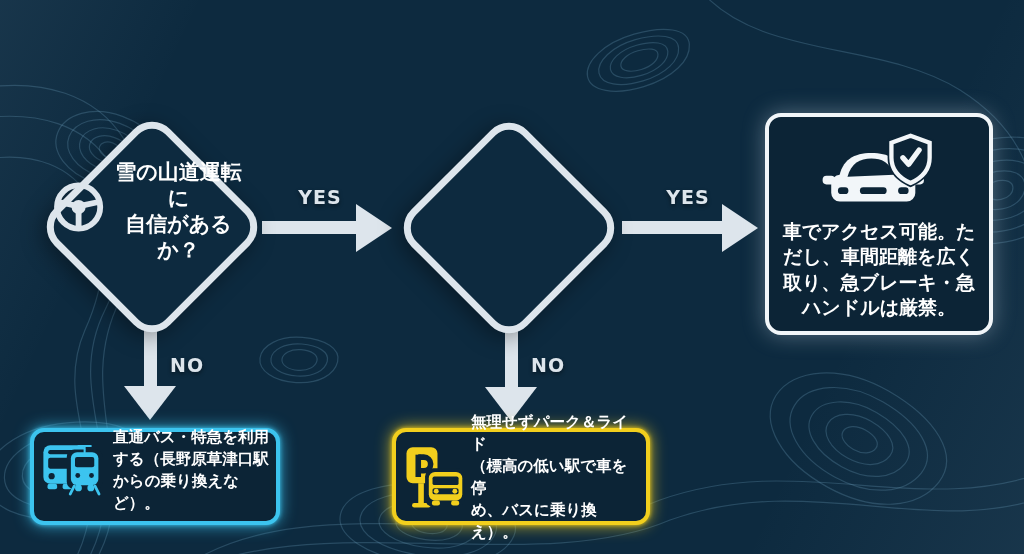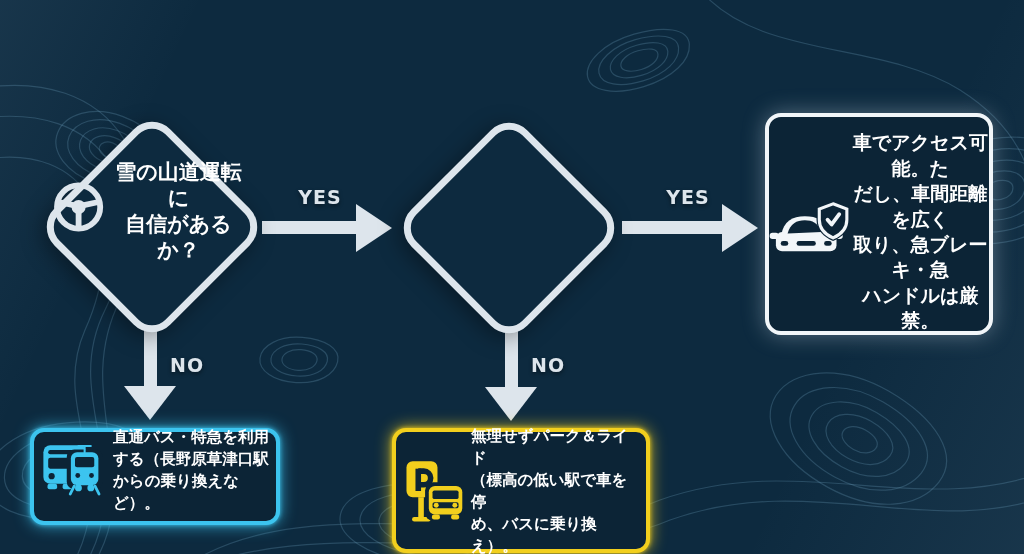--- a/index.html
+++ b/index.html
@@ -83,31 +83,31 @@
 
   
   .result {
     position: absolute; z-index: 2;
     background: var(--panel-bg, #0c2436);
   }
   .result.car {
     left: 765px; top: 113px; width: 228px; height: 222px;
     border: 4px solid var(--white-accent, #f2f6f9); border-radius: 16px;
     box-shadow: 0 0 22px rgba(225,238,248,0.35);
-    display: flex; flex-direction: row; align-items: center;
+    display: flex; flex-direction: column; align-items: center;
     padding-top: 12px;
   }
   .result.bus {
     left: 30px; top: 428px; width: 250px; height: 97px;
     border: 4px solid var(--cyan-accent, #3cc4ef); border-radius: 14px;
     box-shadow: 0 0 16px rgba(60,196,239,0.85), 0 0 4px rgba(60,196,239,0.9);
     display: flex; align-items: center; gap: 5px; padding: 4px 4px 17px 8px;
   }
   .result.park {
-    left: 392px; top: 428px; width: 258px; height: 125px;
+    left: 392px; top: 428px; width: 258px; height: 97px;
     border: 4px solid var(--yellow-accent, #f2cf1d); border-radius: 14px;
     box-shadow: 0 0 16px rgba(242,207,29,0.85), 0 0 4px rgba(242,207,29,0.9);
     display: flex; align-items: center; gap: 5px; padding: 4px 4px 4px 8px;
   }
   .r-text-lg {
     margin-top: 4px;
     font-size: 19px; font-weight: 700; line-height: 1.34;
     color: var(--text-light, #ffffff);
     text-align: center; white-space: pre-line;
   }

